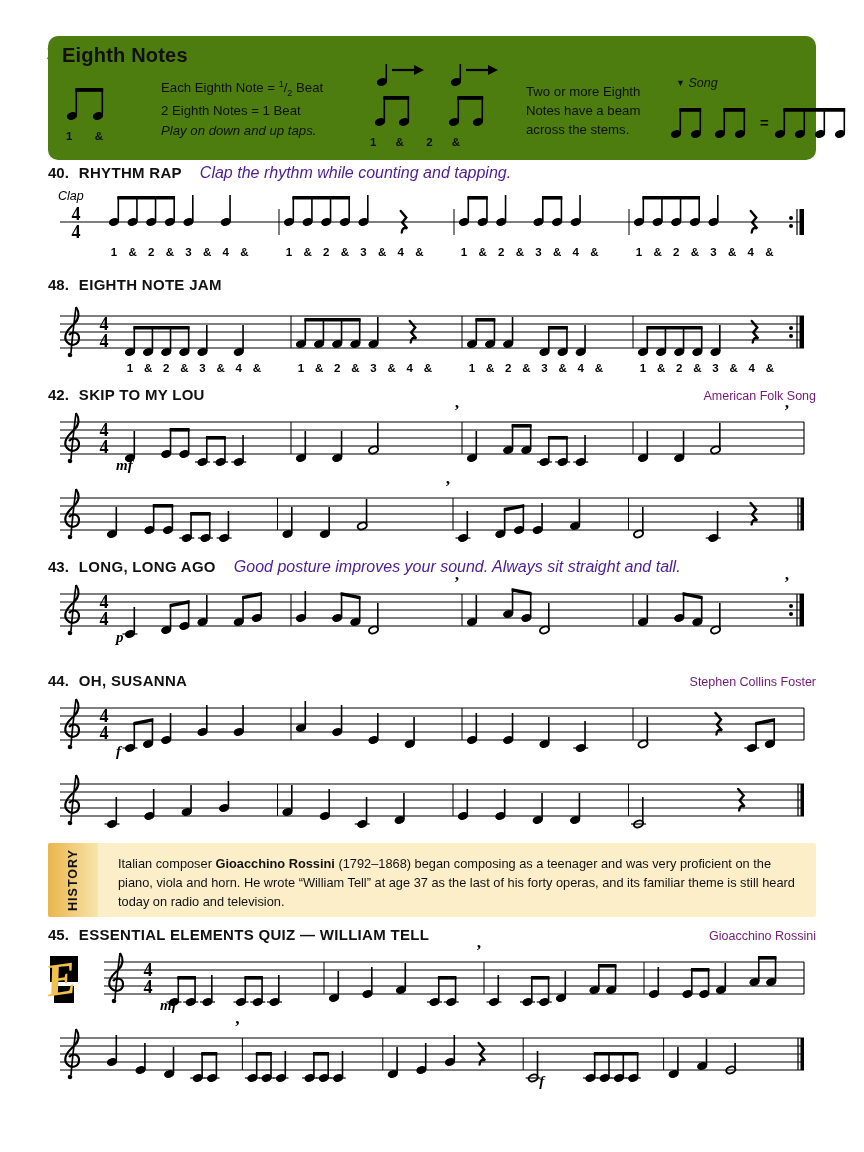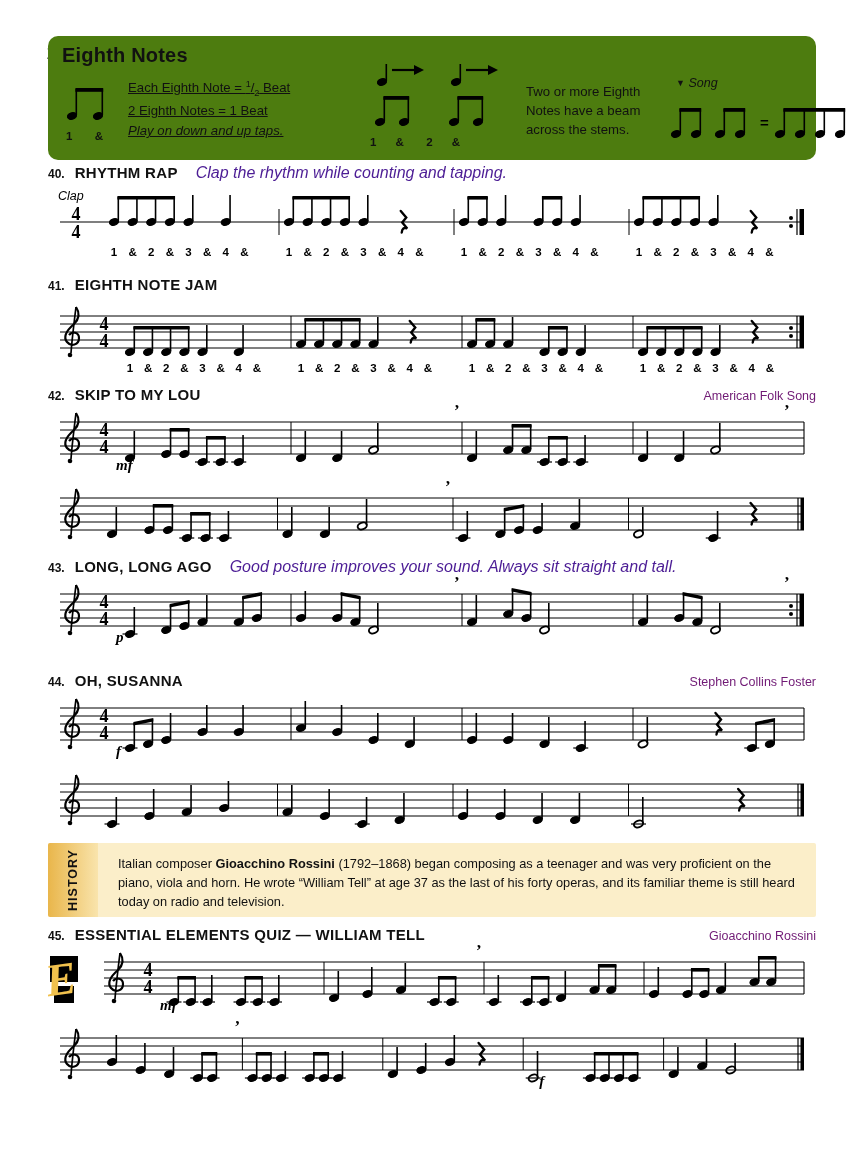--- a/index.html
+++ b/index.html
@@ -4,34 +4,34 @@
 <style>
   html,body{margin:0;padding:0;background:#fff;}
   body{width:864px;height:1152px;font-family:"Liberation Sans",sans-serif;color:#111;}
   .page{position:relative;width:864px;height:1152px;overflow:hidden;background:#fff;}
   .pagenum{position:absolute;top:10px;left:46px;font-size:19px;margin-top:32px;}
   
   .rulebox{position:absolute;left:48px;top:36px;width:768px;height:124px;background:#4d7c0f;border-radius:10px;}
   .rb-title{position:absolute;left:14px;top:8px;font-size:20px;font-weight:bold;letter-spacing:.2px;}
   .rb-left{position:absolute;left:12px;top:36px;width:76px;}
   .rb-counts{font-weight:bold;font-size:11.5px;white-space:pre;margin-left:6px;margin-top:-2px;}
-  .rb-lines{position:absolute;left:80px;top:42px;font-size:13.2px;line-height:1.55;text-decoration:underline;}
+  .rb-lines{position:absolute;left:113px;top:42px;font-size:13.2px;line-height:1.55;}
   .rb-lines sup{font-size:9px;}
   .rb-lines sub{font-size:9px;}
   .it{font-style:italic;}
   .rb-mid{position:absolute;left:322px;top:24px;}
   .rb-mid .rb-counts{margin-left:0;margin-top:-4px;}
   .rb-right{position:absolute;left:478px;top:46px;font-size:13.2px;line-height:1.45;}
   .rb-beam{position:absolute;left:620px;top:40px;}
   .beamlbl{font-size:12.5px;margin-left:8px;height:16px;}
   .beamlbl .ptr{font-size:9px;position:relative;top:-1px;}
   
   .ex{position:absolute;left:48px;width:768px;}
   .ex-head{display:flex;align-items:baseline;height:18px;}
-  .ex-num{font-weight:bold;font-size:12px;}
+  .ex-num{font-weight:bold;font-size:15px;}
   .ex-title{font-weight:bold;font-size:15px;margin-left:10px;letter-spacing:.3px;}
   .ex-sub{font-style:italic;font-size:16px;margin-left:18px;color:#4c1d95;}
   .ex-credit{margin-left:auto;font-size:12.5px;color:#701a75;}
   .systems svg{display:block;}
   
   .history{position:absolute;left:48px;top:843px;width:768px;height:74px;background:#FBEEC9;display:flex;border-radius:2px;}
   .h-strip{width:50px;background:linear-gradient(90deg,#E9B64B,#F9E4AC);display:flex;align-items:center;justify-content:center;border-radius:2px 0 0 2px;}
   .h-label{transform:rotate(-90deg);font-weight:bold;font-size:12.5px;letter-spacing:1px;white-space:nowrap;}
   .h-text{flex:1;padding:11px 20px 12px 20px;font-size:12.8px;line-height:1.5;}
 </style>
@@ -228,21 +228,21 @@
           <circle cx="743" cy="36" r="2" fill="#000"></circle>
           <circle cx="743" cy="44" r="2" fill="#000"></circle>
           <line x1="749" y1="27" x2="749" y2="53" stroke="#000" stroke-width="1.2"></line>
           <rect x="751.5" y="27" width="4.5" height="26" fill="#000"></rect>
         </svg>
       </div>
   </section>
 
   <section class="ex" style="top:276px">
     <div class="ex-head">
-      <span class="ex-num">41.</span>
+      <span class="ex-num">48.</span>
       <span class="ex-title">EIGHTH NOTE JAM</span>
       <span class="ex-sub"></span>
       <span class="ex-credit"></span>
     </div>
     <div class="systems">
         <svg width="768" height="92">
           <line x1="12" y1="22" x2="756" y2="22" stroke="#000" stroke-width="1"></line>
           <line x1="12" y1="30" x2="756" y2="30" stroke="#000" stroke-width="1"></line>
           <line x1="12" y1="38" x2="756" y2="38" stroke="#000" stroke-width="1"></line>
           <line x1="12" y1="46" x2="756" y2="46" stroke="#000" stroke-width="1"></line>

